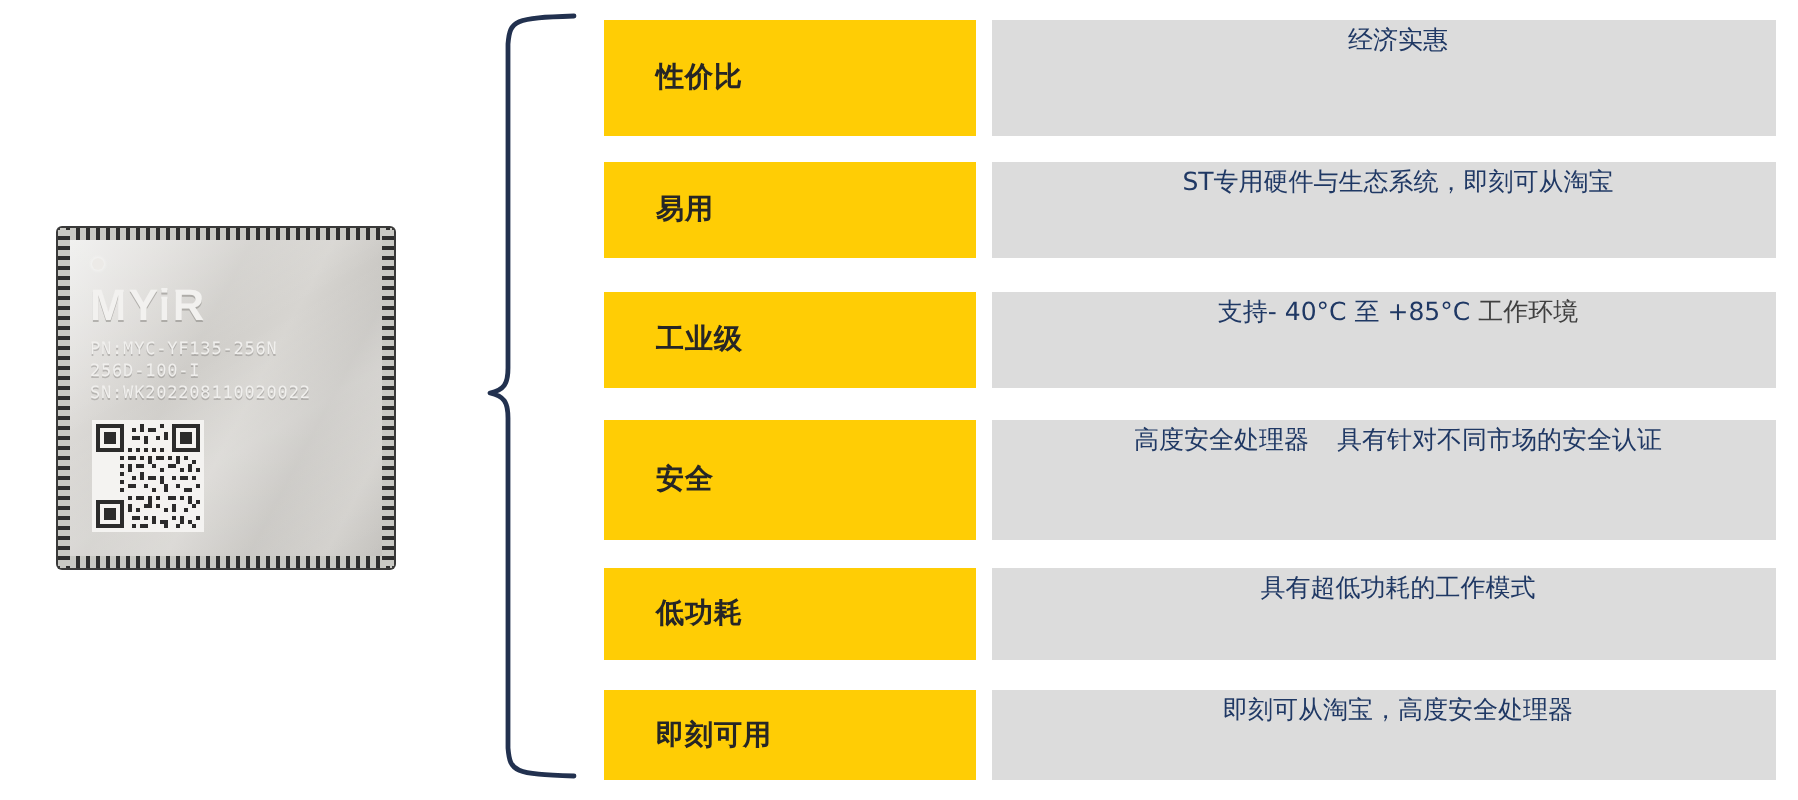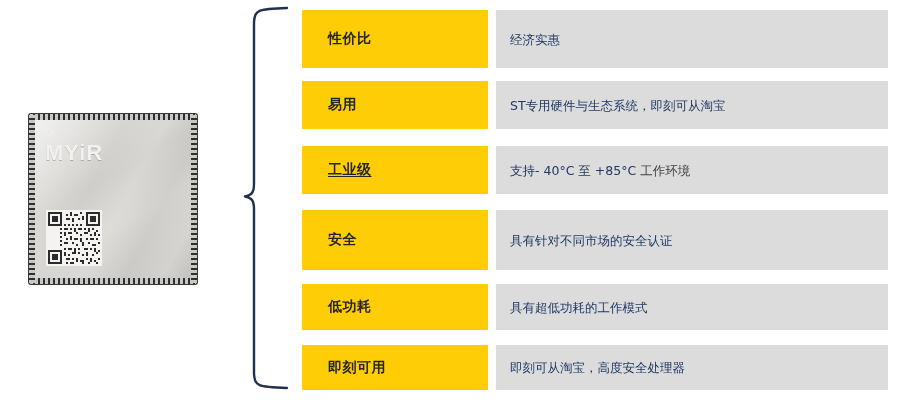--- a/index.html
+++ b/index.html
@@ -83,26 +83,26 @@
     background:#FFCD05;
     box-sizing:border-box;
     display:flex;align-items:center;
   }
   .tag-label{
     padding-left:26px;
     font-size:14px;font-weight:bold;color:#262626;
     letter-spacing:.5px;
     font-family:"DejaVu Sans","Liberation Sans",sans-serif;
   }
-  .tag-label.underlined{text-decoration:underline;text-underline-offset:2px;}
+  .tag-label.underlined{text-underline-offset:2px;}
   .desc{
     position:absolute;left:194px;top:0;width:392px;height:100%;
     background:#DCDCDC;
     box-sizing:border-box;
-    display:flex;flex-direction:column;justify-content:center;
+    display:flex;justify-content:center;
   }
   .desc-line{
     padding-left:14px;
     font-size:12.5px;line-height:19px;color:#1F3864;
     font-family:"DejaVu Sans","Liberation Sans",sans-serif;
     white-space:nowrap;
   }
   .desc-line.serif-tail .tail{
     font-family:"DejaVu Serif","Liberation Serif",serif;
     color:#404040;
@@ -116,20 +116,23 @@
   <div class="module-wrap">
     <div class="module-outer"></div>
     <div class="pads-top"></div>
     <div class="pads-bottom"></div>
     <div class="pads-left"></div>
     <div class="pads-right"></div>
     <div class="module-face">
       <div class="face-sheen"></div>
       <div class="dot-mark"></div>
       <div class="brand">MYiR</div>
+      <div class="pn-block"><span>PN:MYC-YF135-256N</span>
+<span>256D-100-I</span>
+<span>SN:WK202208110020022</span></div>
       <div class="qr">
         <svg width="52" height="52" viewBox="0 0 26 26" shape-rendering="crispEdges">
           <rect width="26" height="26" fill="#f4f3f1"></rect>
           <g fill="#2b2b2b">
 
             <rect x="0" y="0" width="7" height="1"></rect>
               <rect x="0" y="6" width="7" height="1"></rect>
             <rect x="0" y="0" width="1" height="7"></rect>
               <rect x="6" y="0" width="1" height="7"></rect>
             <rect x="2" y="2" width="3" height="3"></rect>
@@ -263,20 +266,21 @@
       <div class="desc">
         <div class="desc-line serif-tail"><span>支持- 40°C 至 +85°C </span><span class="tail">工作环境</span></div>
       </div>
     </div>
 
     <div class="row" style="top:210px;height:60px;">
       <div class="tag">
         <span class="tag-label">安全</span>
       </div>
       <div class="desc">
+        <div class="desc-line">高度安全处理器</div>
         <div class="desc-line">具有针对不同市场的安全认证</div>
       </div>
     </div>
 
     <div class="row" style="top:284px;height:46px;">
       <div class="tag">
         <span class="tag-label">低功耗</span>
       </div>
       <div class="desc">
         <div class="desc-line">具有超低功耗的工作模式</div>

